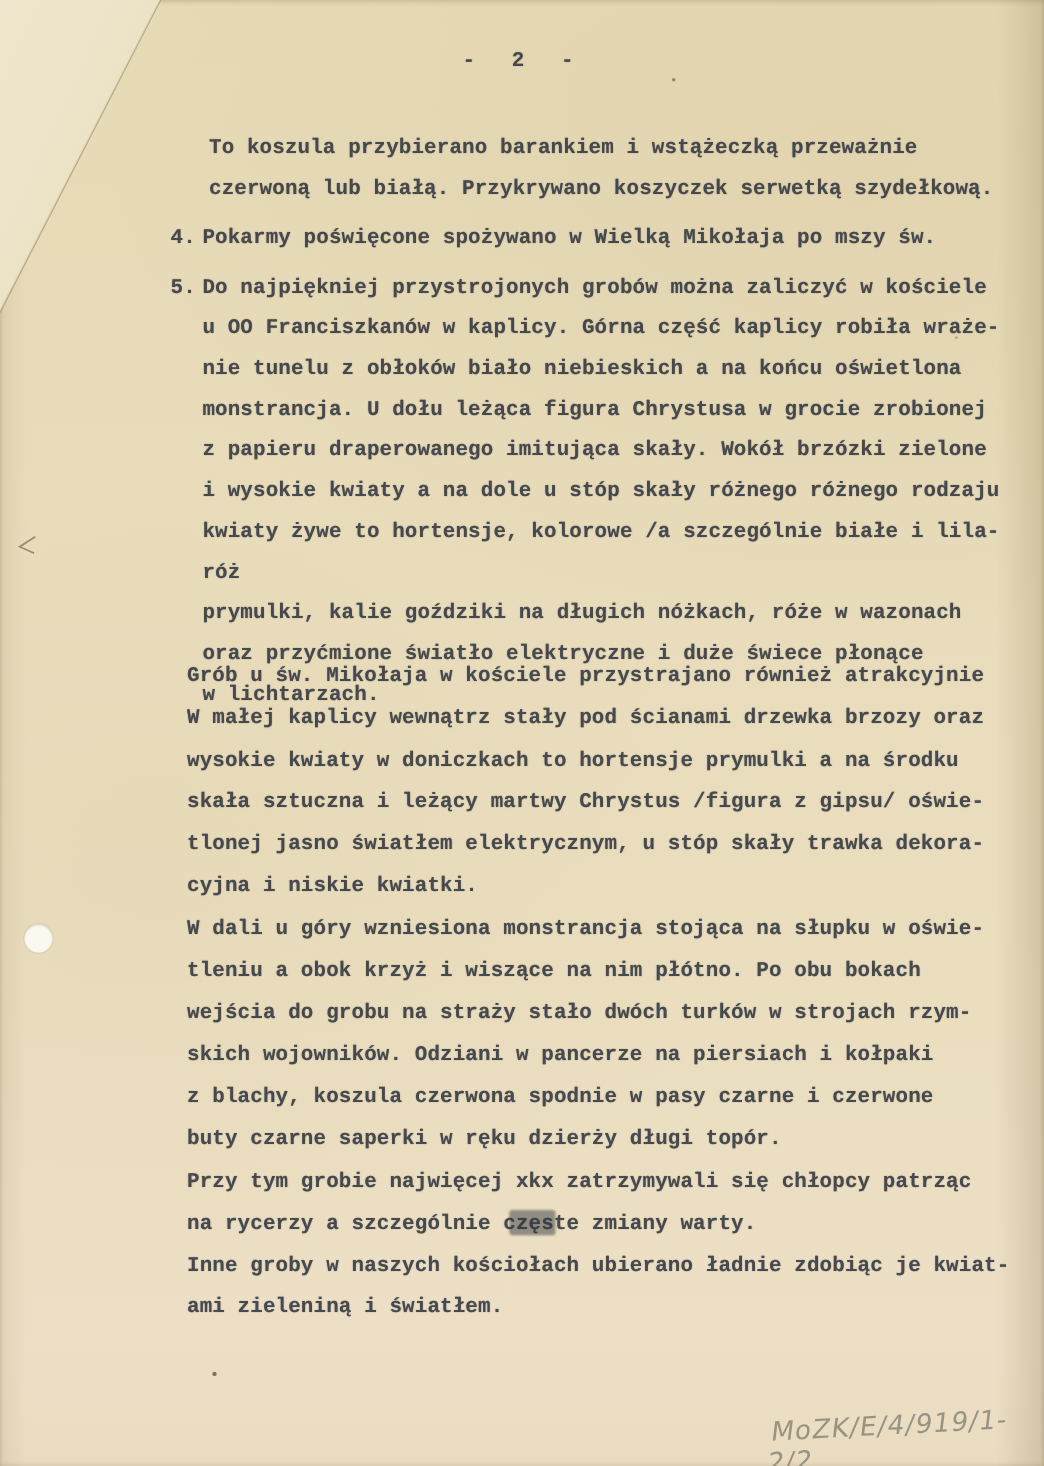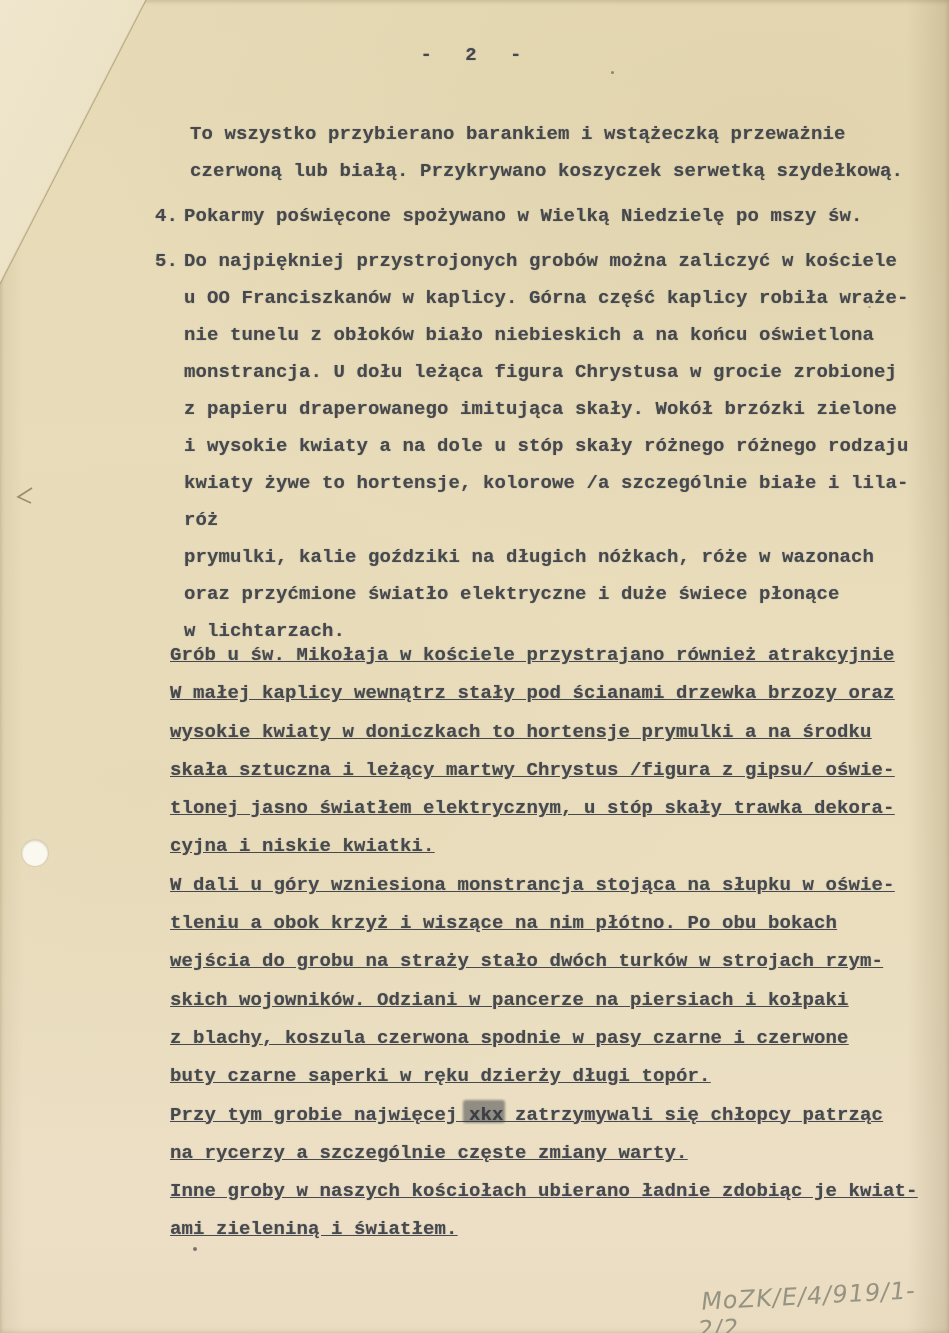--- a/index.html
+++ b/index.html
@@ -44,21 +44,21 @@
     text-align: center;
     letter-spacing: 7px; word-spacing: 8px;
     line-height: 38px;
   }
   .intro   { top: 116px; left: 190px; width: 740px; }
   .item    { position: absolute; }
   .item-number { position: absolute; left: 155px; width: 30px; }
   .item-text   { position: absolute; left: 184px; width: 756px; }
   .row4 .item-number, .row4 .item-text { top: 198px; }
   .row5 .item-number, .row5 .item-text { top: 243px; }
-  .body-text { top: 636px; left: 170px; width: 770px; text-decoration: underline; }
+  .body-text { top: 595px; left: 170px; width: 770px; }
   .signature { top: 1228px; left: 673px; }
 
   
   .overstrike {
     position: absolute; left: 463px; top: 1100px;
     width: 42px; height: 23px;
     background: rgba(48,52,60,0.48);
     border-radius: 3px;
     filter: blur(0.8px);
   }
@@ -97,26 +97,26 @@
   <svg class="fold-svg" width="949" height="1333">
     <line x1="146" y1="0" x2="0" y2="284" stroke="rgba(148,132,92,0.55)" stroke-width="1.3"></line>
     <line x1="143" y1="4" x2="2" y2="278" stroke="rgba(220,208,170,0.5)" stroke-width="1"></line>
     <polyline points="32,488 18,497 31,503" fill="none" stroke="rgba(130,122,90,0.8)" stroke-width="1.6"></polyline>
   </svg>
 
   <div class="punch-hole"></div>
 
   <div class="tw page-number">- 2 -</div>
 
-  <div class="tw intro lh37">To wszystko przybierano barankiem i wstążeczką przeważnie
+  <div class="tw intro lh37">To koszula przybierano barankiem i wstążeczką przeważnie
 czerwoną lub białą. Przykrywano koszyczek serwetką szydełkową.</div>
 
   <div class="item row4">
     <div class="tw item-number lh37">4.</div>
-    <div class="tw item-text lh37">Pokarmy poświęcone spożywano w Wielką Niedzielę po mszy św.</div>
+    <div class="tw item-text lh37">Pokarmy poświęcone spożywano w Wielką Mikołaja po mszy św.</div>
   </div>
 
   <div class="item row5">
     <div class="tw item-number lh37">5.</div>
     <div class="tw item-text lh37">Do najpiękniej przystrojonych grobów można zaliczyć w kościele
 u OO Franciszkanów w kaplicy. Górna część kaplicy robiła wraże-
 nie tunelu z obłoków biało niebieskich a na końcu oświetlona
 monstrancja. U dołu leżąca figura Chrystusa w grocie zrobionej
 z papieru draperowanego imitująca skały. Wokół brzózki zielone
 i wysokie kwiaty a na dole u stóp skały różnego różnego rodzaju

